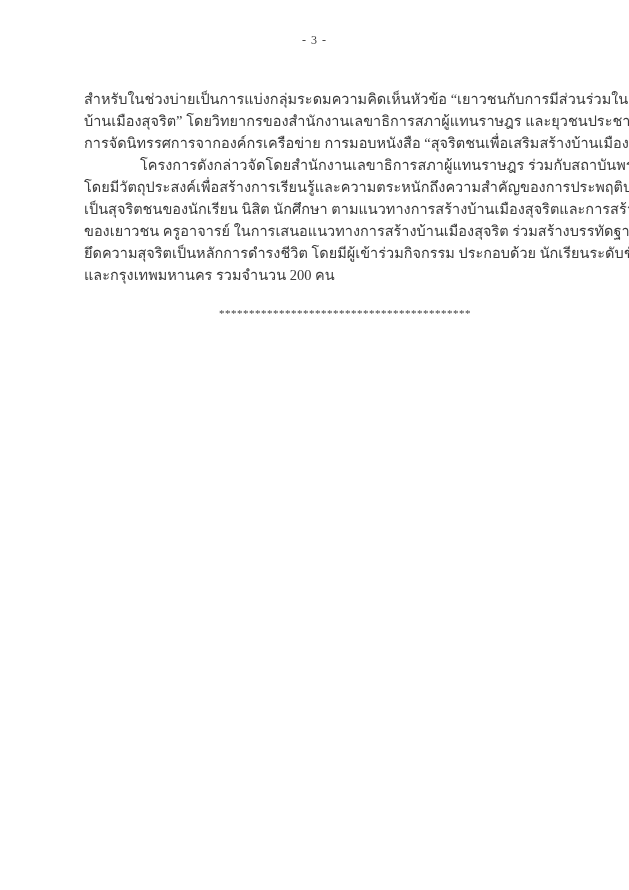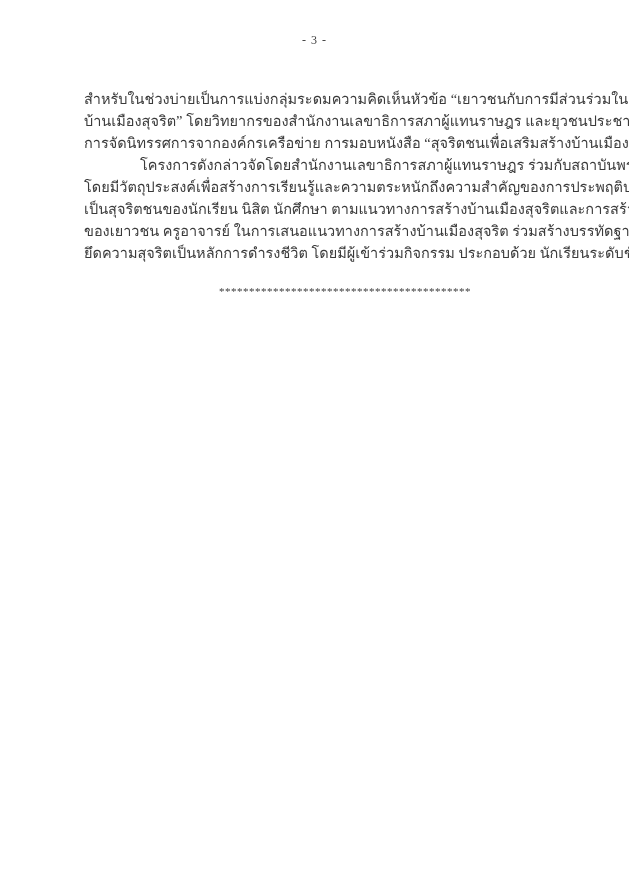--- a/index.html
+++ b/index.html
@@ -74,19 +74,20 @@
       <div class="line">บ้านเมืองสุจริต” โดยวิทยากรของสำนักงานเลขาธิการสภาผู้แทนราษฎร และยุวชนประชาธิปไตย ยังมีกิจกรรม</div>
       <div class="line">การจัดนิทรรศการจากองค์กรเครือข่าย การมอบหนังสือ “สุจริตชนเพื่อเสริมสร้างบ้านเมืองสุจริต”</div>
     </div>
 
     <div class="paragraph">
       <div class="line indent">โครงการดังกล่าวจัดโดยสำนักงานเลขาธิการสภาผู้แทนราษฎร ร่วมกับสถาบันพระปกเกล้า</div>
       <div class="line">โดยมีวัตถุประสงค์เพื่อสร้างการเรียนรู้และความตระหนักถึงความสำคัญของการประพฤติปฏิบัติตน</div>
       <div class="line">เป็นสุจริตชนของนักเรียน นิสิต นักศึกษา ตามแนวทางการสร้างบ้านเมืองสุจริตและการสร้างการมีส่วนร่วม</div>
       <div class="line">ของเยาวชน ครูอาจารย์ ในการเสนอแนวทางการสร้างบ้านเมืองสุจริต ร่วมสร้างบรรทัดฐานให้สังคม</div>
       <div class="line">ยึดความสุจริตเป็นหลักการดำรงชีวิต โดยมีผู้เข้าร่วมกิจกรรม ประกอบด้วย นักเรียนระดับชั้นมัธยมศึกษา</div>
+      <div class="line">และกรุงเทพมหานคร รวมจำนวน 200 คน</div>
     </div>
 
     <div class="separator">******************************************</div>
 
   </div>
 
 </div>
 
 </body></html>

